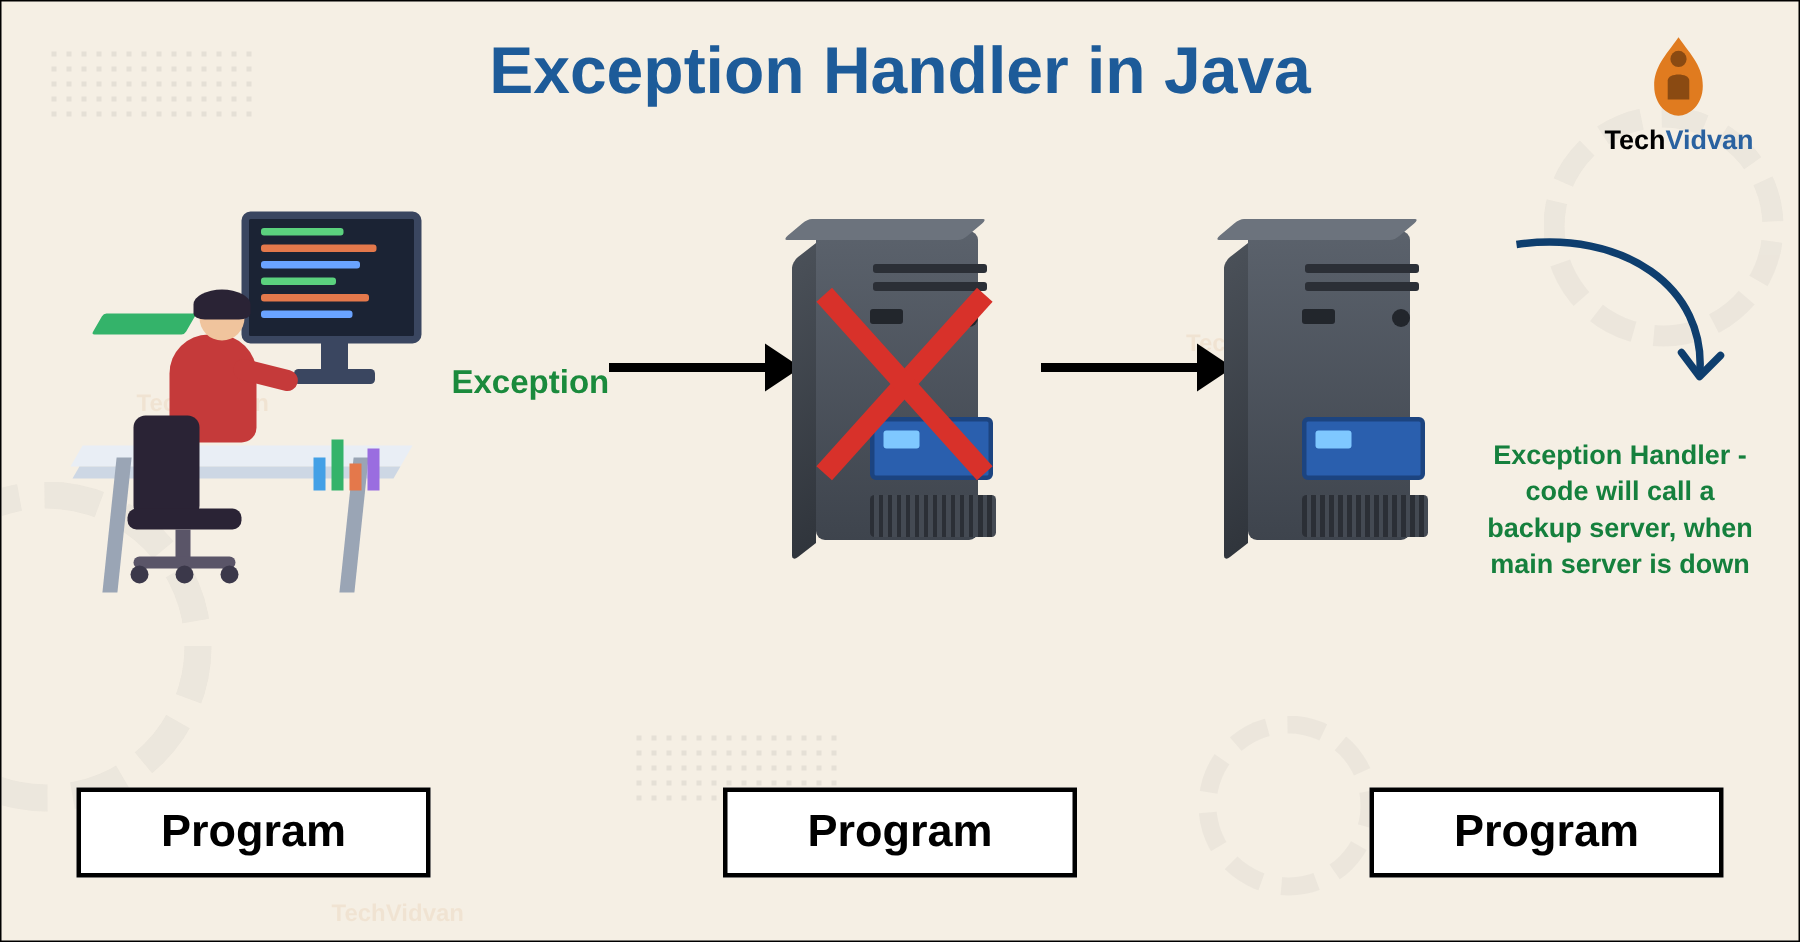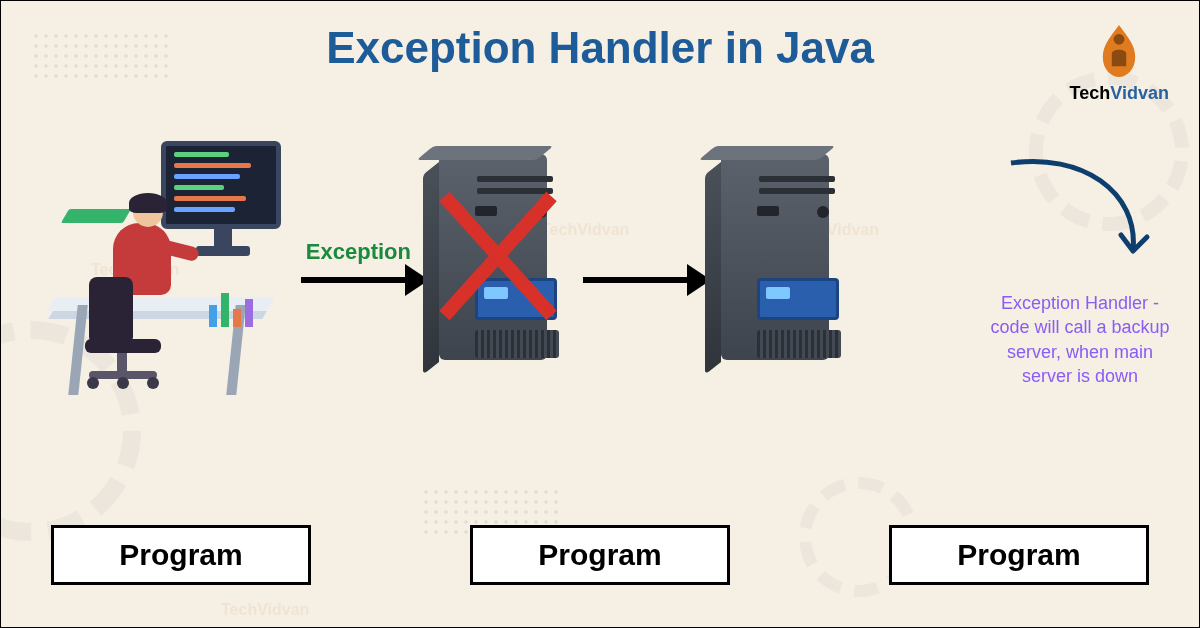--- a/index.html
+++ b/index.html
@@ -21,21 +21,21 @@
 .logo { position:absolute; top:20px; right:30px; text-align:center; }
 .logo .icon { width:54px; height:60px; margin:0 auto; }
 .logo .icon svg { width:100%; height:100%; }
 .logo .text { font-weight:bold; font-size:18px; margin-top:2px; }
 .logo .tech { color:#000000; }
 .logo .vidvan { color:#2a62a0; }
 
 
 .diagram { position:absolute; top:130px; left:40px; right:40px; display:flex; align-items:center; }
 .node { flex:0 0 auto; text-align:center; position:relative; }
-.arrow-wrap { flex:0 0 auto; display:flex; flex-direction:column; align-items:flex-end; }
+.arrow-wrap { flex:0 0 auto; display:flex; flex-direction:row; align-items:flex-start; }
 .arrow { width:110px; height:6px; background:#000; position:relative; }
 .arrow:after { content:""; position:absolute; right:-18px; top:-13px; border-left:24px solid #000; border-top:16px solid transparent; border-bottom:16px solid transparent; }
 .arrow-label { color:#1a8a3c; font-weight:bold; font-size:22px; margin-bottom:12px; }
 
 
 .programmer { width:260px; height:260px; position:relative; }
 .desk { position:absolute; bottom:80px; left:10px; width:220px; height:14px; background:#e9eef5; transform:skewX(-30deg); }
 .desk:after { content:""; position:absolute; left:6px; top:14px; width:214px; height:8px; background:#cdd7e4; }
 .leg1,.leg2 { position:absolute; width:10px; height:90px; background:#9aa5b5; bottom:-4px; }
 .leg1 { left:32px; transform:skewX(-6deg); }
@@ -83,25 +83,25 @@
 .grill { position:absolute; left:36px; top:176px; width:84px; height:28px; background:repeating-linear-gradient(90deg,#2b2f36,#2b2f36 3px,#444a53 3px,#444a53 6px); border-radius:3px; }
 
 .cross { position:absolute; left:6px; top:30px; width:150px; height:160px; pointer-events:none; }
 .cross:before,.cross:after { content:""; position:absolute; left:50%; top:0; width:14px; height:160px; background:#d8312a; transform-origin:center; }
 .cross:before { transform:translateX(-50%) rotate(42deg); }
 .cross:after { transform:translateX(-50%) rotate(-42deg); }
 
 
 .handler-area { position:absolute; right:24px; top:160px; width:190px; }
 .curved-arrow { position:absolute; top:-10px; right:24px; width:150px; height:120px; }
-.handler-text { color:#8b5cf6; font-weight:normal; font-size:18px; text-align:center; line-height:1.35; margin-top:130px; }
+.handler-text { color:#15803d; font-weight:bold; font-size:18px; text-align:center; line-height:1.35; margin-top:130px; }
 
 
 .labels { position:absolute; bottom:42px; left:50px; right:50px; display:flex; justify-content:space-between; }
-.label-box { width:260px; padding:10px 0; border:3px solid #000; background:#fff; text-align:center; font-weight:bold; font-size:30px; }
+.label-box { width:236px; padding:10px 0; border:3px solid #000; background:#fff; text-align:center; font-weight:bold; font-size:30px; }
 
 
 .wm { position:absolute; color:#d9a574; opacity:0.15; font-weight:bold; font-size:16px; }
 .wm1 { left:90px; top:260px; } .wm2 { left:540px; top:220px; } .wm3 { right:320px; top:220px; } .wm4 { left:220px; bottom:8px; }
 </style>
 </head>
 <body>
 
 <div class="bg-gear gear-lg"></div>
 <div class="bg-gear gear-md"></div>

